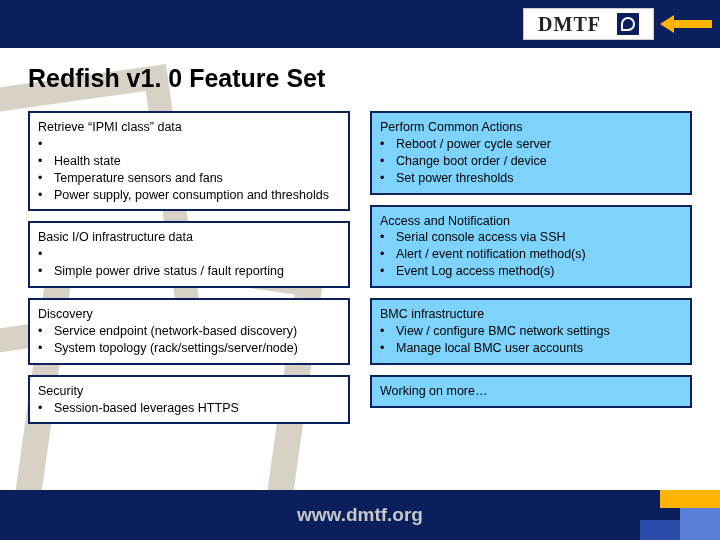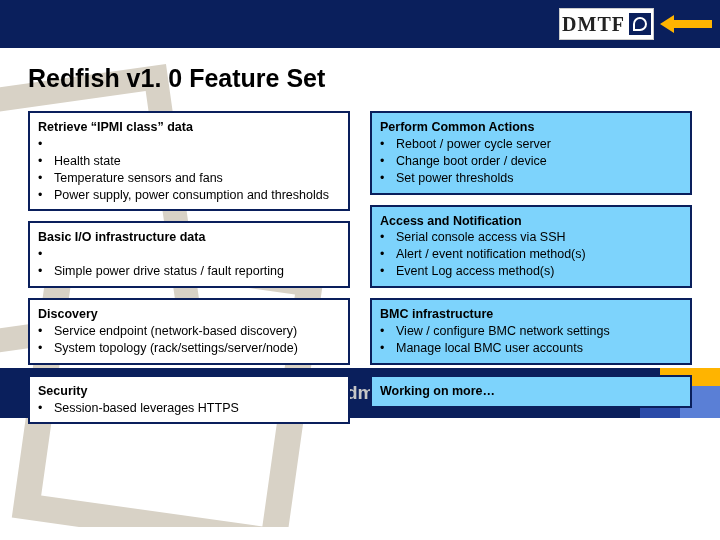--- a/index.html
+++ b/index.html
@@ -13,24 +13,24 @@
   .topbar {
     height: 48px;
     background: #0a1f5c;
     display: flex;
     justify-content: flex-end;
     align-items: center;
     padding-right: 8px;
   }
   .logo-box {
     background: #fff;
-    padding: 3px 2px;
+    padding: 3px 14px;
     display: flex;
     align-items: center;
-    gap: 4px;
+    gap: 16px;
     border: 1px solid #ccc;
     height: 32px;
   }
   .logo-text {
     font-family: "Times New Roman", serif;
     font-size: 20px;
     font-weight: bold;
     letter-spacing: 1px;
     color: #222;
   }
@@ -45,21 +45,21 @@
     position: absolute;
     left: 4px; top: 4px; right: 4px; bottom: 4px;
     border: 2px solid #fff;
     border-radius: 50% 50% 50% 0;
   }
   .arrow {
     margin-left: 6px;
   }
   .content {
     padding: 16px 28px 8px 28px;
-    height: 320px;
+    height: 442px;
     position: relative;
   }
   .bg-shapes {
     position: absolute;
     left: 0; top: 0; right: 0; bottom: 0;
     pointer-events: none;
     z-index: 0;
   }
   .title {
     font-size: 25px;
@@ -78,21 +78,21 @@
   .col { flex: 1; display: flex; flex-direction: column; gap: 10px; }
   .box {
     border: 2px solid #0a1f5c;
     background: #fff;
     padding: 6px 8px;
     font-size: 12.5px;
     line-height: 1.35;
     color: #000;
   }
   .box.yellow { background: #7dd3fc; }
-  .box-title { font-weight: bold; }
+  .box-title { font-weight: normal; }
   .bul { display: flex; }
   .bul .mk { width: 16px; flex-shrink: 0; }
   .bottombar {
     height: 50px;
     background: #0a1f5c;
     display: flex;
     align-items: center;
     justify-content: center;
     position: relative;
   }

